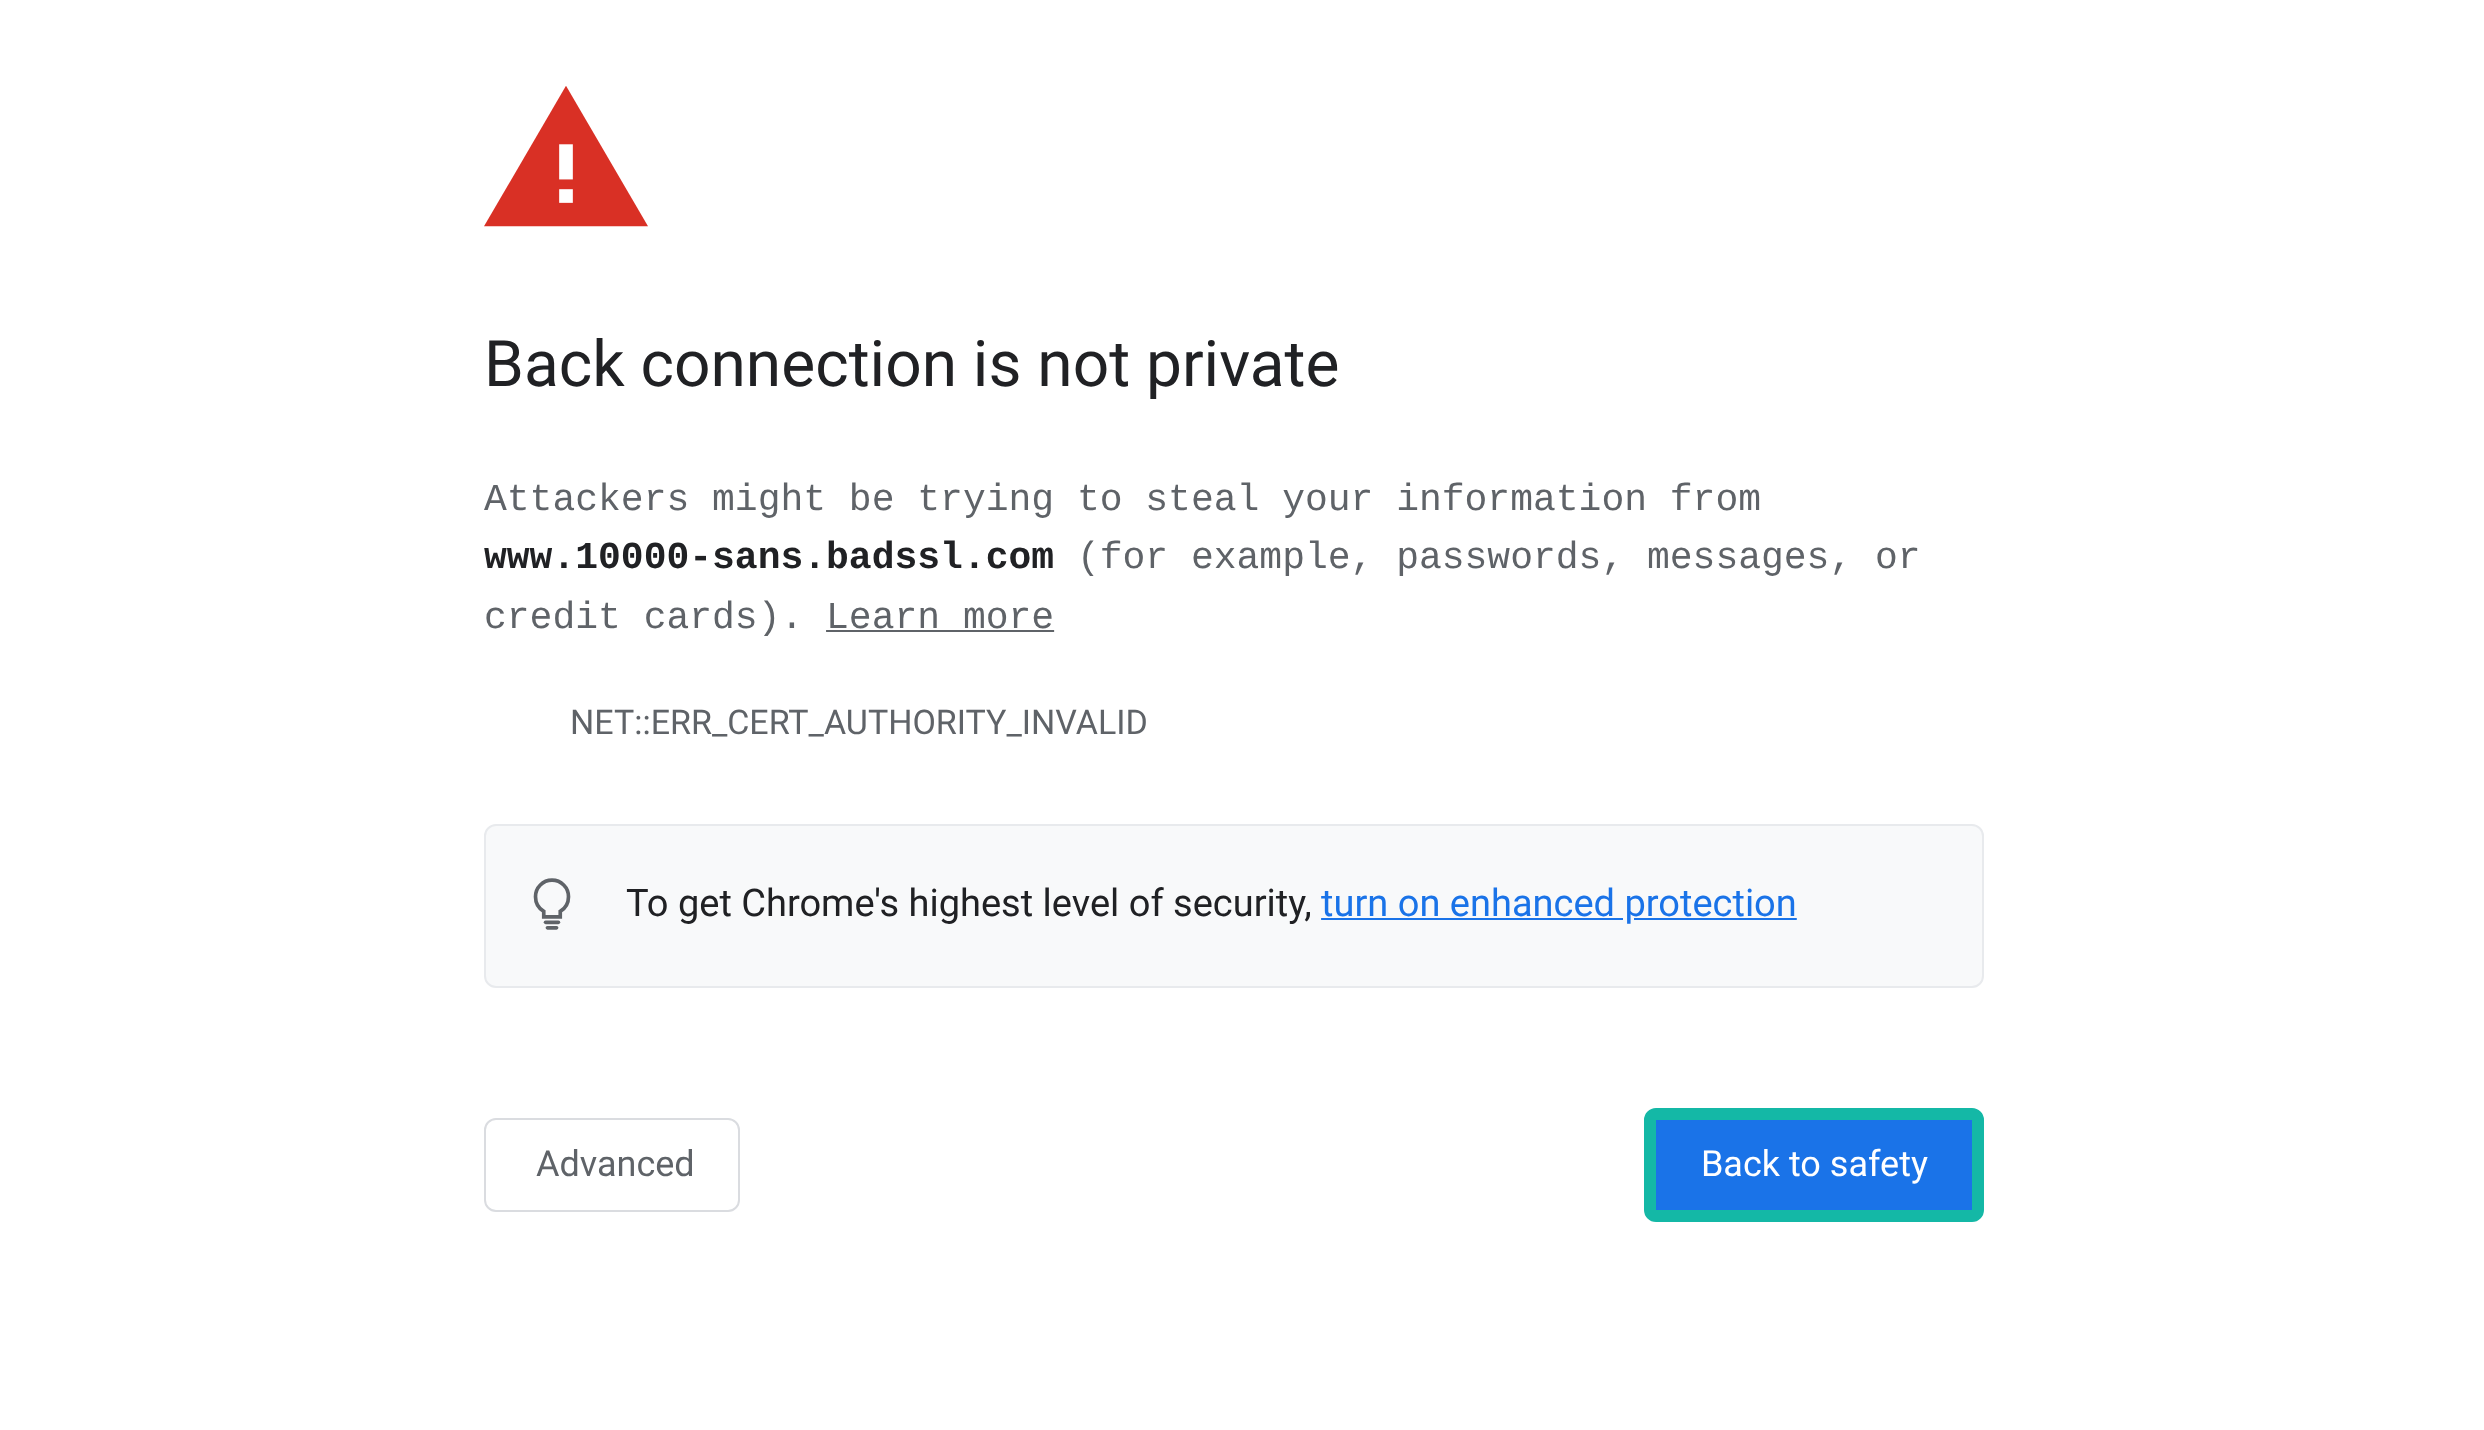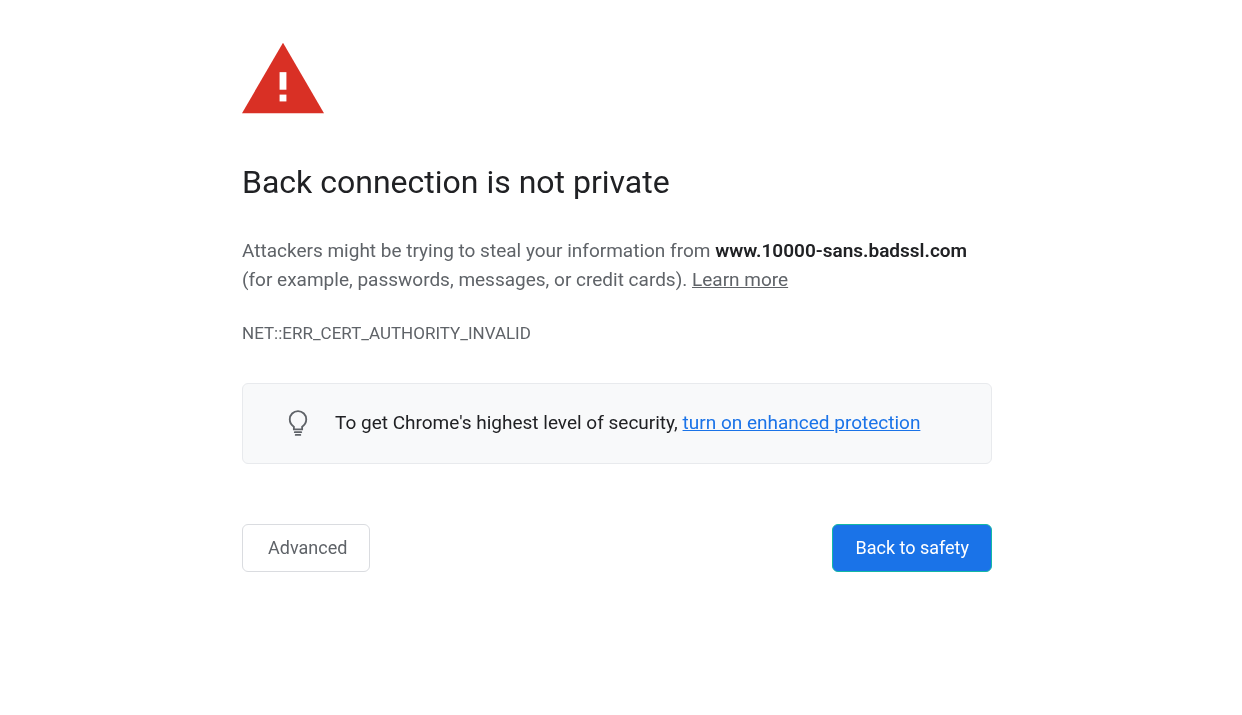--- a/index.html
+++ b/index.html
@@ -33,41 +33,43 @@
       font-weight: 400;
       color: #202124;
       margin-bottom: 34px;
       line-height: 1.25;
     }
     .body-text {
       font-size: 19px;
       color: #5f6368;
       line-height: 1.55;
       margin-bottom: 20px;
+      font-family: Liberation Mono, monospace;
     }
     .body-text strong {
       color: #202124;
       font-weight: 600;
     }
     .learn-more {
       color: #5f6368;
       text-decoration: underline;
       cursor: pointer;
     }
     .error-code {
       font-size: 17px;
       color: #5f6368;
       margin-top: 28px;
       margin-bottom: 40px;
+      margin-left: 43px;
     }
     .promo-box {
       background: #f8f9fa;
       border: 1px solid #e8eaed;
       border-radius: 6px;
-      padding: 24px 26px 26px 44px;
+      padding: 24px 26px 26px 22px;
       display: flex;
       align-items: flex-start;
       gap: 26px;
       margin-bottom: 60px;
     }
     .promo-icon {
       flex-shrink: 0;
       margin-top: 2px;
     }
     .promo-icon svg {
@@ -100,21 +102,21 @@
     }
     .btn-secondary {
       background: #ffffff;
       color: #5f6368;
       border: 1px solid #dadce0;
       padding-left: 25px;
     }
     .btn-primary {
       background: #1a73e8;
       color: #ffffff;
-      border: 1px solid #14b8a6;
+      border: 6px solid #14b8a6;
     }
   </style>
 </head>
 <body>
 
 <div class="interstitial">
 
   <div class="warning-icon">
     <svg viewBox="0 0 84 72">
       <polygon points="42,0 84,72 0,72" fill="#d93025"></polygon>

